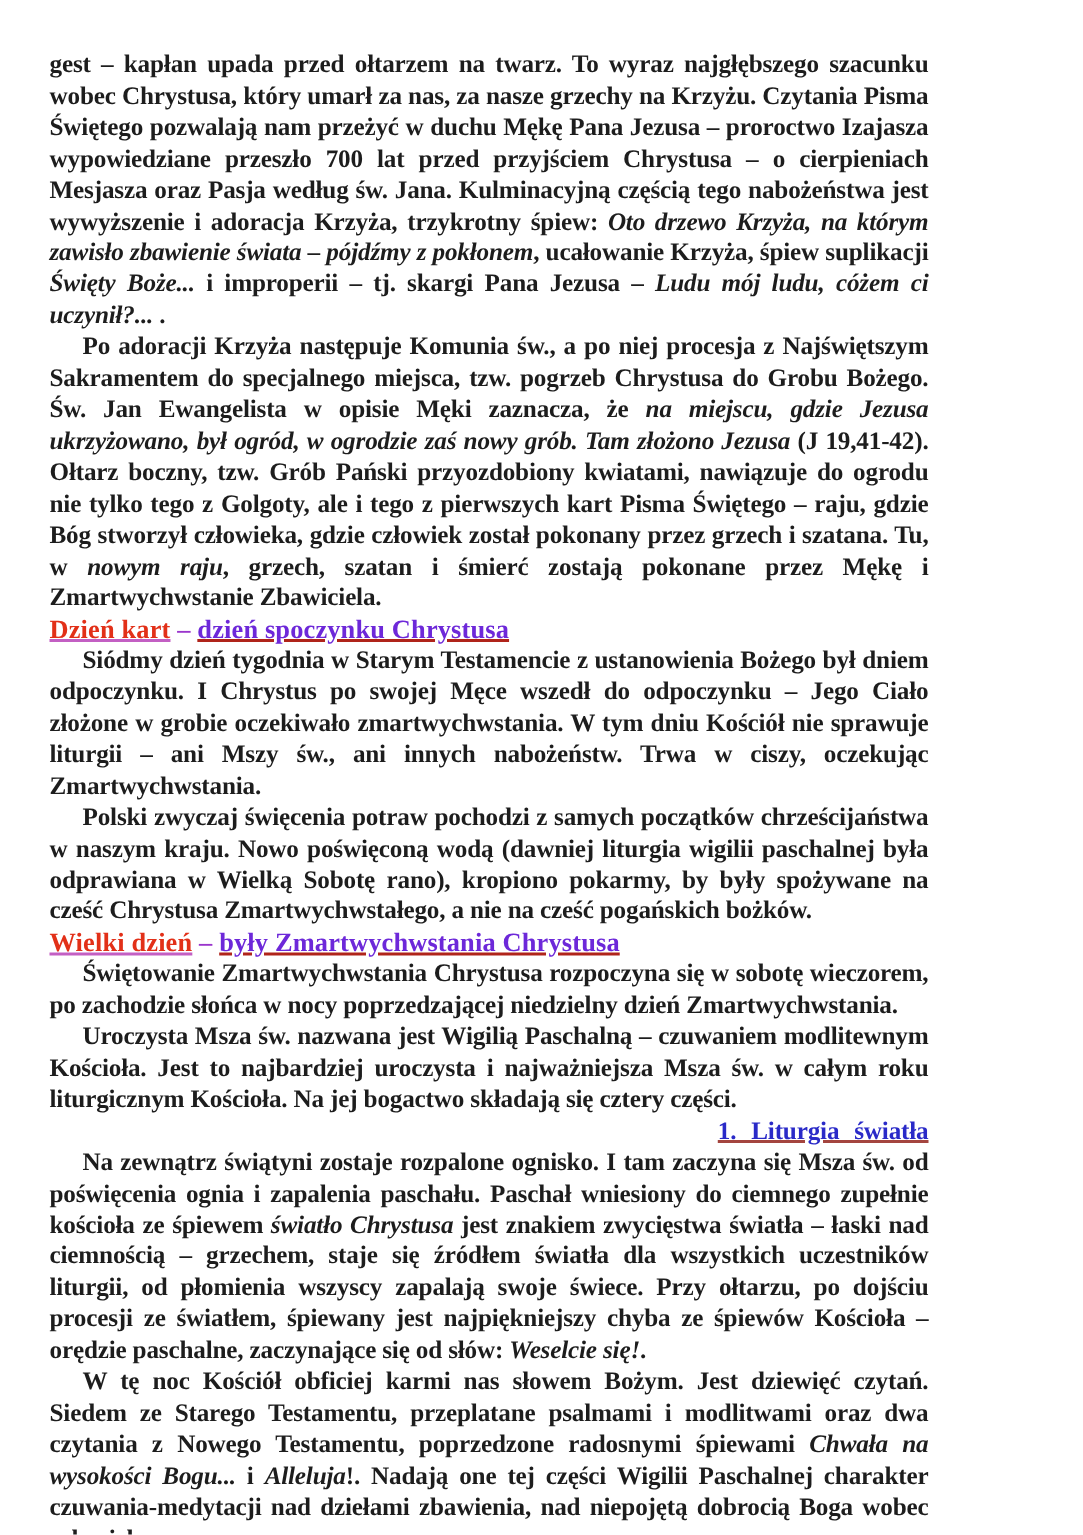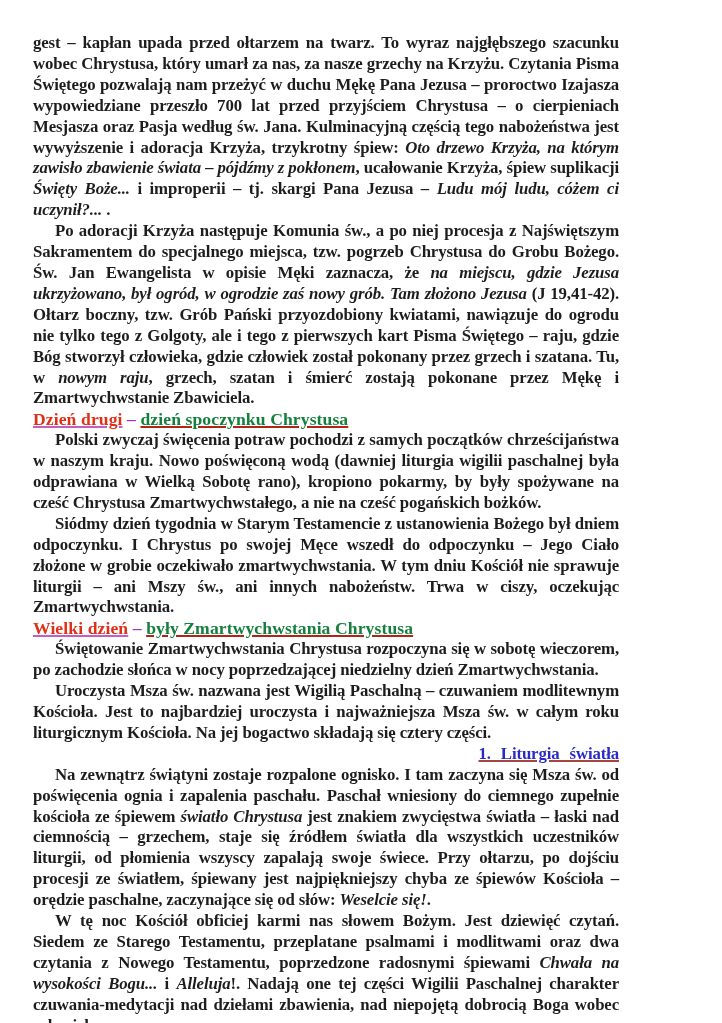--- a/index.html
+++ b/index.html
@@ -36,21 +36,21 @@
     color: #e23018;
     text-decoration: underline;
     text-decoration-color: #c35fc3;
     text-decoration-thickness: 2px;
   }
   .h-red .dash {
     color: #9a35cc;
     white-space: pre;
   }
   .h-red .part2 {
-    color: #15803d;
+    color: #6d28d9;
     text-decoration: underline;
     text-decoration-color: #b0241a;
     text-decoration-thickness: 2px;
   }
   
   .h-blue {
     text-align: right;
     text-indent: 0;
   }
   .h-blue .inner {
@@ -63,25 +63,25 @@
 </style>
 </head>
 <body>
 
 <div class="page">
 
   <p class="para no-indent"><span>gest – kapłan upada przed ołtarzem na twarz. To wyraz najgłębszego szacunku wobec Chrystusa, który umarł za nas, za nasze grzechy na Krzyżu. Czytania Pisma Świętego pozwalają nam przeżyć w duchu Mękę Pana Jezusa – proroctwo Izajasza wypowiedziane przeszło 700 lat przed przyjściem Chrystusa – o cierpieniach Mesjasza oraz Pasja według św. Jana. Kulminacyjną częścią tego nabożeństwa jest wywyższenie i adoracja Krzyża, trzykrotny śpiew: </span><span class="it">Oto drzewo Krzyża, na którym zawisło zbawienie świata – pójdźmy z pokłonem</span><span>, ucałowanie Krzyża, śpiew suplikacji </span><span class="it">Święty Boże...</span><span> i improperii – tj. skargi Pana Jezusa – </span><span class="it">Ludu mój ludu, cóżem ci uczynił?...</span><span> .</span></p>
 
   <p class="para"><span>Po adoracji Krzyża następuje Komunia św., a po niej procesja z Najświętszym Sakramentem do specjalnego miejsca, tzw. pogrzeb Chrystusa do Grobu Bożego. Św. Jan Ewangelista w opisie Męki zaznacza, że </span><span class="it">na miejscu, gdzie Jezusa ukrzyżowano, był ogród, w ogrodzie zaś nowy grób. Tam złożono Jezusa</span><span> (J 19,41-42). Ołtarz boczny, tzw. Grób Pański przyozdobiony kwiatami, nawiązuje do ogrodu nie tylko tego z Golgoty, ale i tego z pierwszych kart Pisma Świętego – raju, gdzie Bóg stworzył człowieka, gdzie człowiek został pokonany przez grzech i szatana. Tu, w </span><span class="it">nowym raju</span><span>, grzech, szatan i śmierć zostają pokonane przez Mękę i Zmartwychwstanie Zbawiciela.</span></p>
 
-  <p class="h-red"><span class="part1">Dzień drugi</span><span class="dash"> – </span><span class="part2">dzień spoczynku Chrystusa</span></p>
+  <p class="h-red"><span class="part1">Dzień kart</span><span class="dash"> – </span><span class="part2">dzień spoczynku Chrystusa</span></p>
+
+  <p class="para"><span>Siódmy dzień tygodnia w Starym Testamencie z ustanowienia Bożego był dniem odpoczynku. I Chrystus po swojej Męce wszedł do odpoczynku – Jego Ciało złożone w grobie oczekiwało zmartwychwstania. W tym dniu Kościół nie sprawuje liturgii – ani Mszy św., ani innych nabożeństw. Trwa w ciszy, oczekując Zmartwychwstania.</span></p>
 
   <p class="para"><span>Polski zwyczaj święcenia potraw pochodzi z samych początków chrześcijaństwa w naszym kraju. Nowo poświęconą wodą (dawniej liturgia wigilii paschalnej była odprawiana w Wielką Sobotę rano), kropiono pokarmy, by były spożywane na cześć Chrystusa Zmartwychwstałego, a nie na cześć pogańskich bożków.</span></p>
-
-  <p class="para"><span>Siódmy dzień tygodnia w Starym Testamencie z ustanowienia Bożego był dniem odpoczynku. I Chrystus po swojej Męce wszedł do odpoczynku – Jego Ciało złożone w grobie oczekiwało zmartwychwstania. W tym dniu Kościół nie sprawuje liturgii – ani Mszy św., ani innych nabożeństw. Trwa w ciszy, oczekując Zmartwychwstania.</span></p>
 
   <p class="h-red"><span class="part1">Wielki dzień</span><span class="dash"> – </span><span class="part2">były Zmartwychwstania Chrystusa</span></p>
 
   <p class="para"><span>Świętowanie Zmartwychwstania Chrystusa rozpoczyna się w sobotę wieczorem, po zachodzie słońca w nocy poprzedzającej niedzielny dzień Zmartwychwstania.</span></p>
 
   <p class="para"><span>Uroczysta Msza św. nazwana jest Wigilią Paschalną – czuwaniem modlitewnym Kościoła. Jest to najbardziej uroczysta i najważniejsza Msza św. w całym roku liturgicznym Kościoła. Na jej bogactwo składają się cztery części.</span></p>
 
   <p class="h-blue"><span class="inner">1. Liturgia światła</span></p>
 
   <p class="para"><span>Na zewnątrz świątyni zostaje rozpalone ognisko. I tam zaczyna się Msza św. od poświęcenia ognia i zapalenia paschału. Paschał wniesiony do ciemnego zupełnie kościoła ze śpiewem </span><span class="it">światło Chrystusa</span><span> jest znakiem zwycięstwa światła – łaski nad ciemnością – grzechem, staje się źródłem światła dla wszystkich uczestników liturgii, od płomienia wszyscy zapalają swoje świece. Przy ołtarzu, po dojściu procesji ze światłem, śpiewany jest najpiękniejszy chyba ze śpiewów Kościoła – orędzie paschalne, zaczynające się od słów: </span><span class="it">Weselcie się!</span><span>.</span></p>

